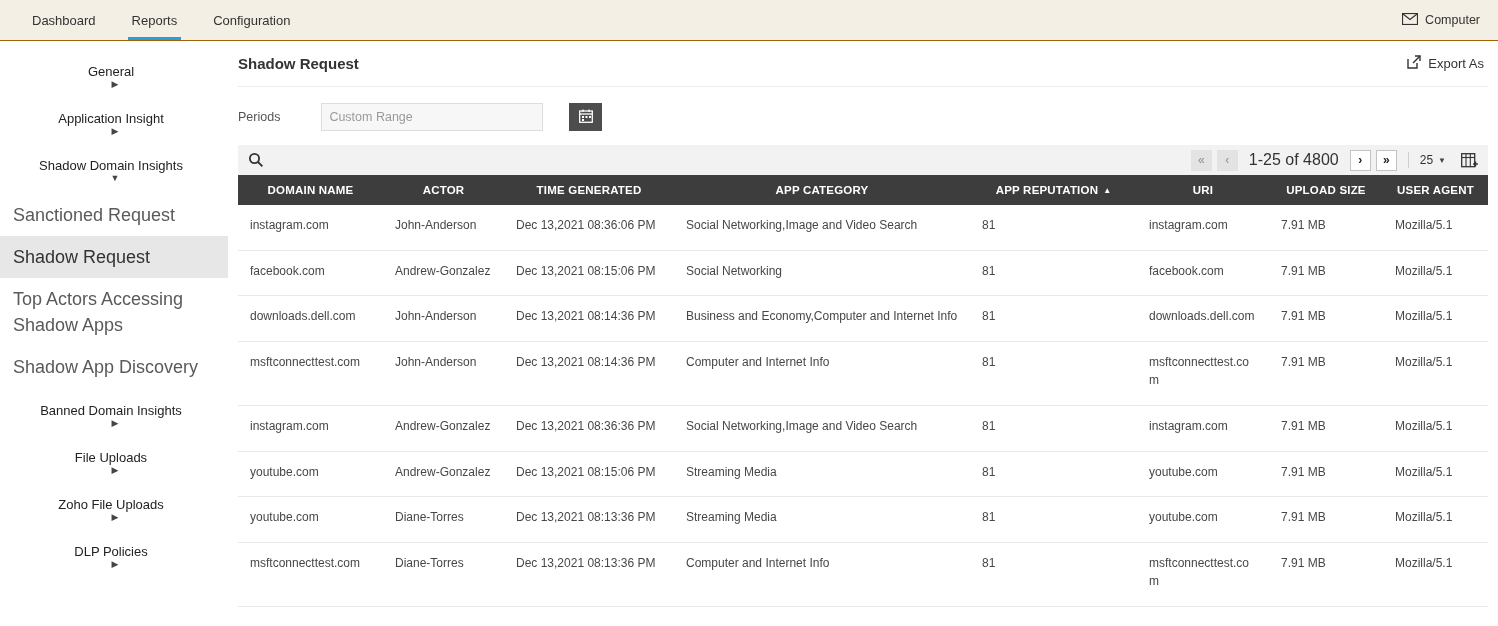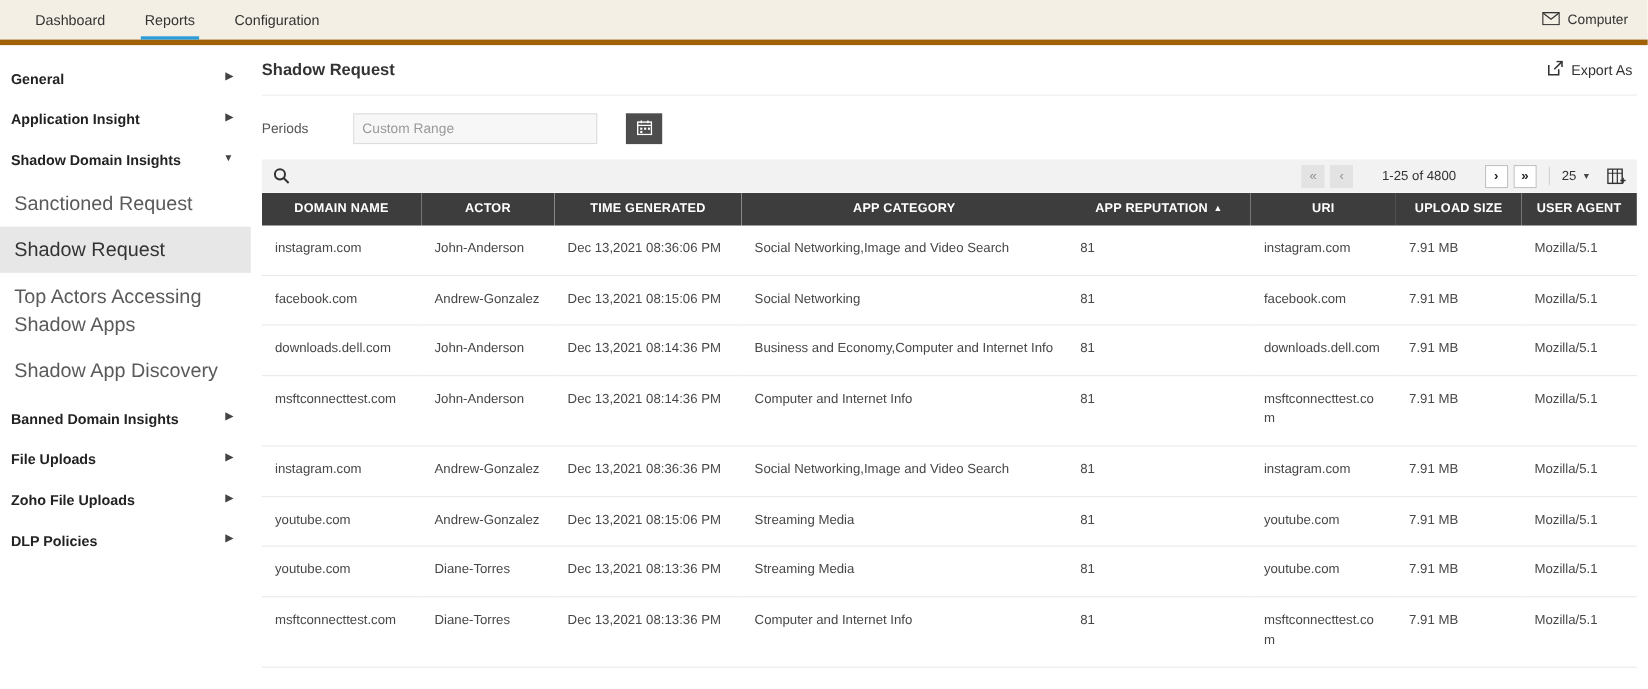--- a/index.html
+++ b/index.html
@@ -6,21 +6,21 @@
   html, body { margin: 0; padding: 0; }
   body {
     width: 1498px; height: 626px; overflow: hidden;
     background: #ffffff;
     font-family: "Liberation Sans", sans-serif;
     color: #333;
   }
 
   
   .topnav {
-    height: 41px; background: #f3efe4; border-bottom: 5px solid #a16207;
+    height: 41px; background: #f3efe4; border-bottom: 1px solid #a16207;
     display: flex; align-items: stretch; padding-left: 14px;
   }
   .nav-item {
     padding: 0 18px; display: flex; align-items: center;
     font-size: 13px; color: #333; cursor: pointer; position: relative; white-space: nowrap;
   }
   .nav-item.active::after {
     content: ""; position: absolute; left: 14px; right: 14px; bottom: 0;
     height: 3px; background: #2d9cdb;
   }
@@ -28,23 +28,24 @@
     margin-left: auto; display: flex; align-items: center; gap: 7px;
     padding: 0 18px; font-size: 12.5px; color: #333; cursor: pointer;
   }
 
   
   .layout { display: flex; height: 585px; }
 
   
   .sidebar { width: 228px; flex: none; padding-top: 12px; }
   .side-item {
-    display: flex; justify-content: space-between; 
-    padding: 11px 16px 11px 10px; font-size: 13px; font-weight: 700; color: #222;
+    display: flex; justify-content: space-between; align-items: center;
+    padding: 11px 16px 11px 10px; font-size: 13px; font-weight: 400; color: #222;
     cursor: pointer;
+    flex-direction: column;
   }
   .arrow { font-size: 9px; color: #444; flex: none; margin-left: 8px; }
   .sub-list { padding-bottom: 4px; }
   .sub-item {
     padding: 8px 14px 8px 13px; font-size: 18px; color: #5a5a5a;
     cursor: pointer; line-height: 1.45;
   }
   .sub-item.selected { background: #e7e7e7; color: #333; }
 
   
@@ -77,21 +78,21 @@
     padding: 0 8px;
   }
   .search-icon-btn { display: flex; align-items: center; cursor: pointer; padding: 2px; }
   .pg-area { margin-left: auto; display: flex; align-items: center; gap: 5px; }
   .pg-btn {
     width: 21px; height: 21px; display: flex; align-items: center; justify-content: center;
     font-size: 12px; line-height: 1; user-select: none;
   }
   .pg-btn.disabled { background: #e3e3e3; color: #8f8f8f; cursor: default; }
   .pg-btn.enabled { background: #fff; border: 1px solid #c3c3c3; color: #222; font-weight: 700; cursor: pointer; }
-  .pg-range { font-size: 12px; color: #333; margin: 0 21px; white-space: nowrap; }
+  .pg-range { font-size: 16px; color: #333; margin: 0 6px; white-space: nowrap; }
   .pg-sep { width: 1px; height: 16px; background: #cfcfcf; margin: 0 6px; }
   .page-size { display: flex; align-items: center; gap: 5px; font-size: 12px; color: #333; cursor: pointer; }
   .caret { font-size: 8px; color: #444; }
   .col-chooser { display: flex; align-items: center; cursor: pointer; margin-left: 8px; padding: 2px; }
 
   
   table { width: 100%; border-collapse: collapse; table-layout: fixed; }
   thead th {
     background: #3d3d3d; color: #fff; font-size: 11.5px; font-weight: 700;
     text-align: center; padding: 9px 12px; letter-spacing: 0.2px; white-space: nowrap;

